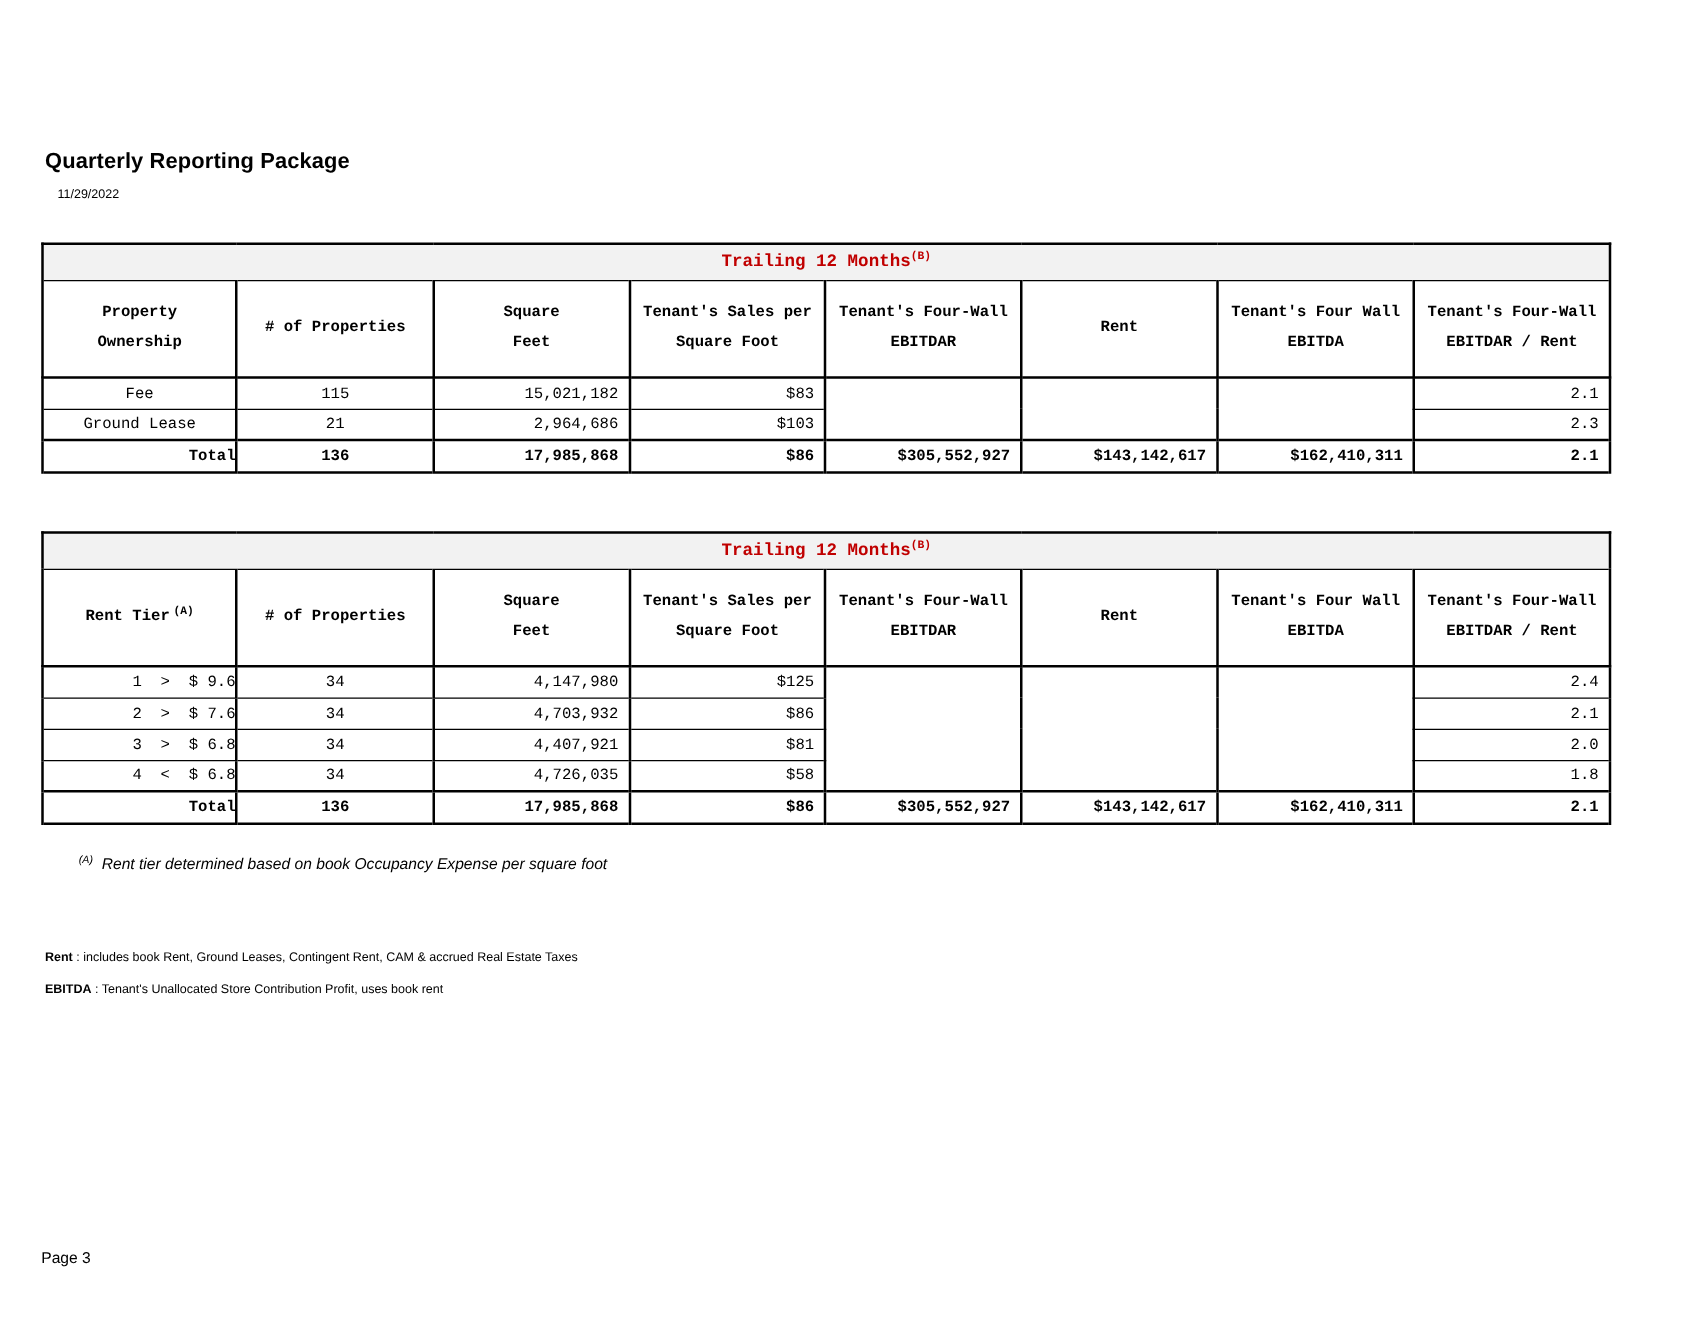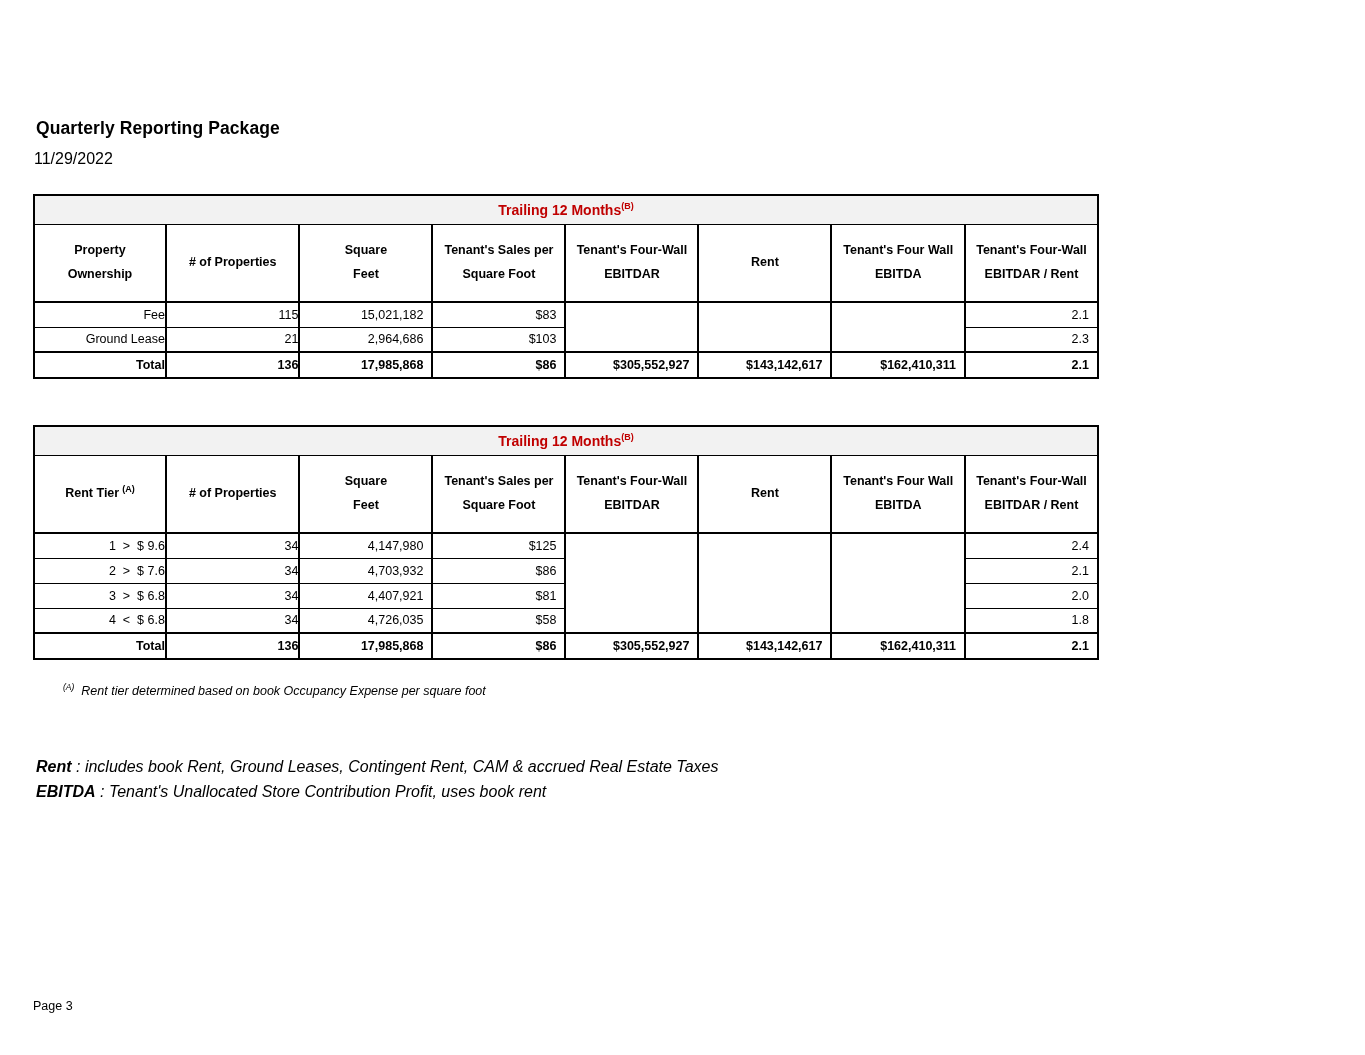--- a/index.html
+++ b/index.html
@@ -10,28 +10,29 @@
     font-family:"Liberation Sans", sans-serif;
     position:relative;
     overflow:hidden;
   }
 
   .doc-title {
     position:absolute; left:36px; top:118px;
     font-size:17.5px; font-weight:700; letter-spacing:0.1px;
   }
   .doc-date {
-    position:absolute; left:34px; top:150px;
-    font-size:16px;
+    position:absolute; left:46px; top:150px;
+    font-size:10px;
   }
 
   table.rpt {
-    position:absolute; left:33px; width:1066px;
+    position:absolute; left:33px; width:1256px;
     border-collapse:collapse; table-layout:fixed;
     border:2px solid #000;
+    font-family:Liberation Mono, monospace;
   }
   #tbl-ownership { top:194px; }
   #tbl-renttier  { top:425px; }
 
   .banner-cell {
     height:29px;
     background:#F2F2F2;
     border-bottom:1px solid #000;
     text-align:center; vertical-align:middle;
     font-weight:700; font-size:14px; color:#C00000;
@@ -50,30 +51,30 @@
 
   td.cell {
     height:25px;
     border:1px solid #000;
     border-left-width:2px; border-right-width:2px;
     font-size:12.5px; vertical-align:middle;
     background:#fff;
   }
   tr.total-row td.cell { border-top-width:2px; font-weight:700; height:26px; }
 
-  .c-center { text-align:right; }
+  .c-center { text-align:center; }
   .c-right  { text-align:right; padding-right:8px; }
   .c-left   { text-align:right;  padding-left:3px; }
   .tier     { white-space:pre; text-align:right; }
 
   .footnotes { position:absolute; left:35px; top:684px; font-size:12.5px; font-style:italic; }
   .footnote  { margin-bottom:9px; line-height:15px;margin-left:28px; }
   .footnote sup { font-size:8.5px; vertical-align:super; line-height:0; margin-right:7px; }
 
-  .definitions { position:absolute; left:36px; top:755px; font-size:16px; font-style:italic; }
+  .definitions { position:absolute; left:36px; top:755px; font-size:10px; }
   .definition  { line-height:24.5px; }
   .definition .term { font-weight:700; }
 
   .page-footer { position:absolute; left:33px; top:999px; font-size:12.5px; }
 </style>
 </head>
 <body>
 
 <div class="doc-title">Quarterly Reporting Package</div>
 <div class="doc-date">11/29/2022</div>

